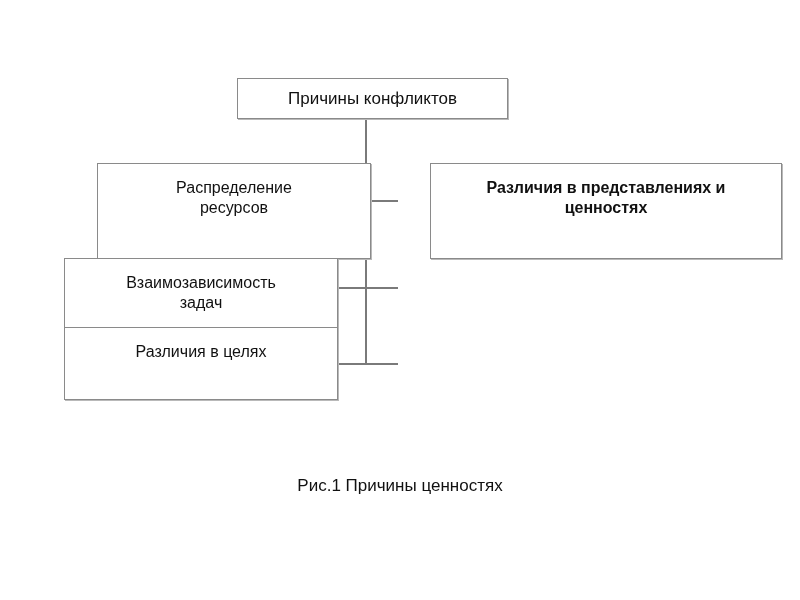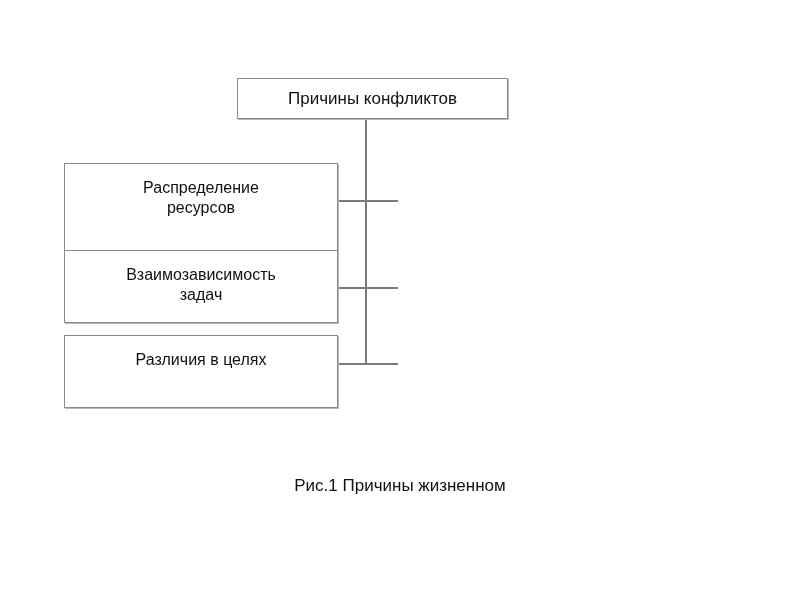--- a/index.html
+++ b/index.html
@@ -75,23 +75,23 @@
   
   .box-right {
     left: 397px;
     width: 352px;
     font-size: 16px;
     font-weight: 700;
     align-items: flex-start;
     padding-top: 14px;
   }
 
-  .row1 { top: 163px; height: 96px; }
-  .row2 { top: 250px; height: 73px; }
-  .row3 { top: 335px; height: 73px; }
+  .row1 { top: 163px; height: 96px; margin-left: 33px; }
+  .row2 { top: 258px; height: 73px; }
+  .row3 { top: 327px; height: 73px; }
 
   
   #caption {
     position: absolute;
     left: 0;
     top: 476px;
     width: 800px;
     text-align: center;
     font-size: 17px;
     color: #111111;
@@ -122,18 +122,22 @@
 
   <div class="box box-left row2">
     <span class="txt">Взаимозависимость
 задач</span>
   </div>
 
   <div class="box box-left row3">
     <span class="txt">Различия в целях</span>
   </div>
 
+  <div class="box box-right row1">
+    <span class="txt">Различия в представлениях и
+ценностях</span>
+  </div>
 
 
 
-  <div id="caption">Рис.1  Причины жизненном</div>
+  <div id="caption">Рис.1  Причины ценностях</div>
 
 </div>
 
 </body></html>

